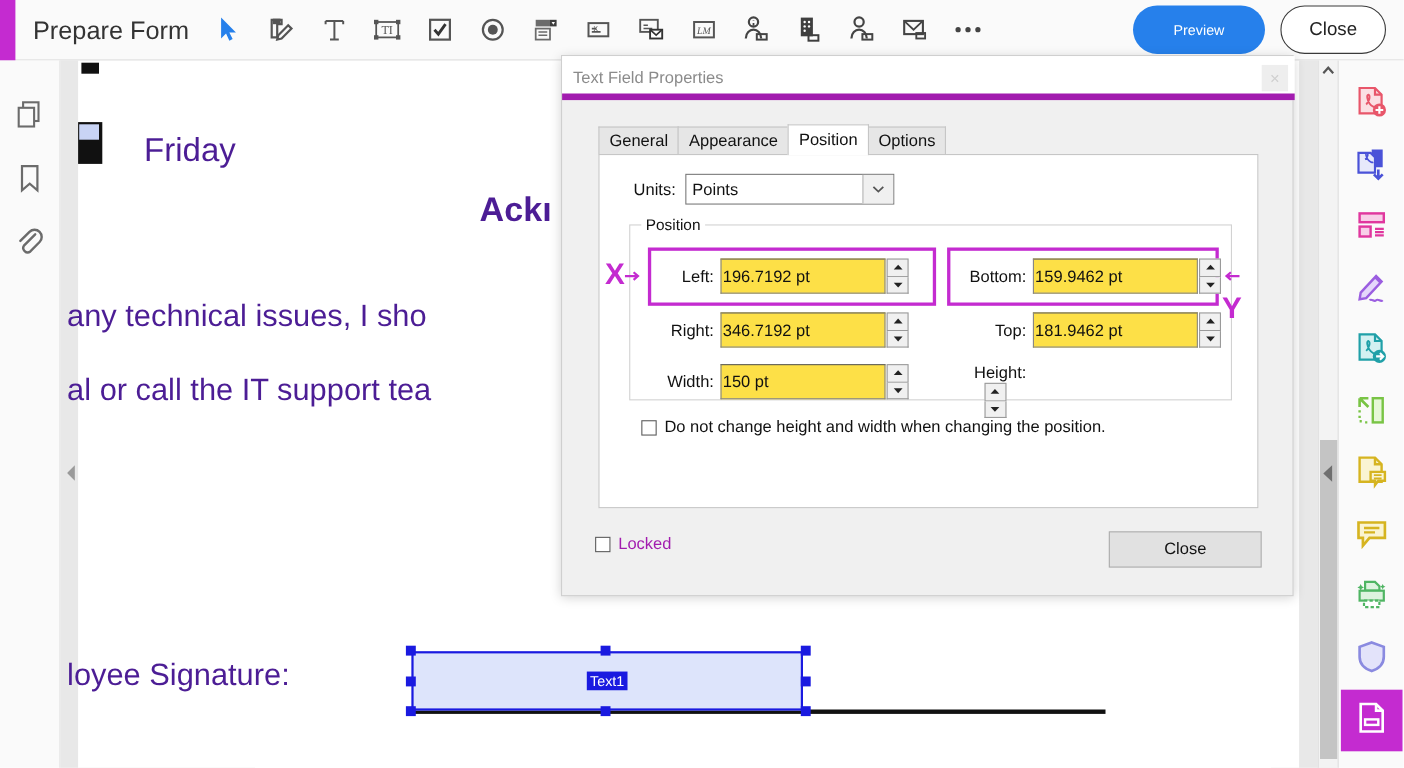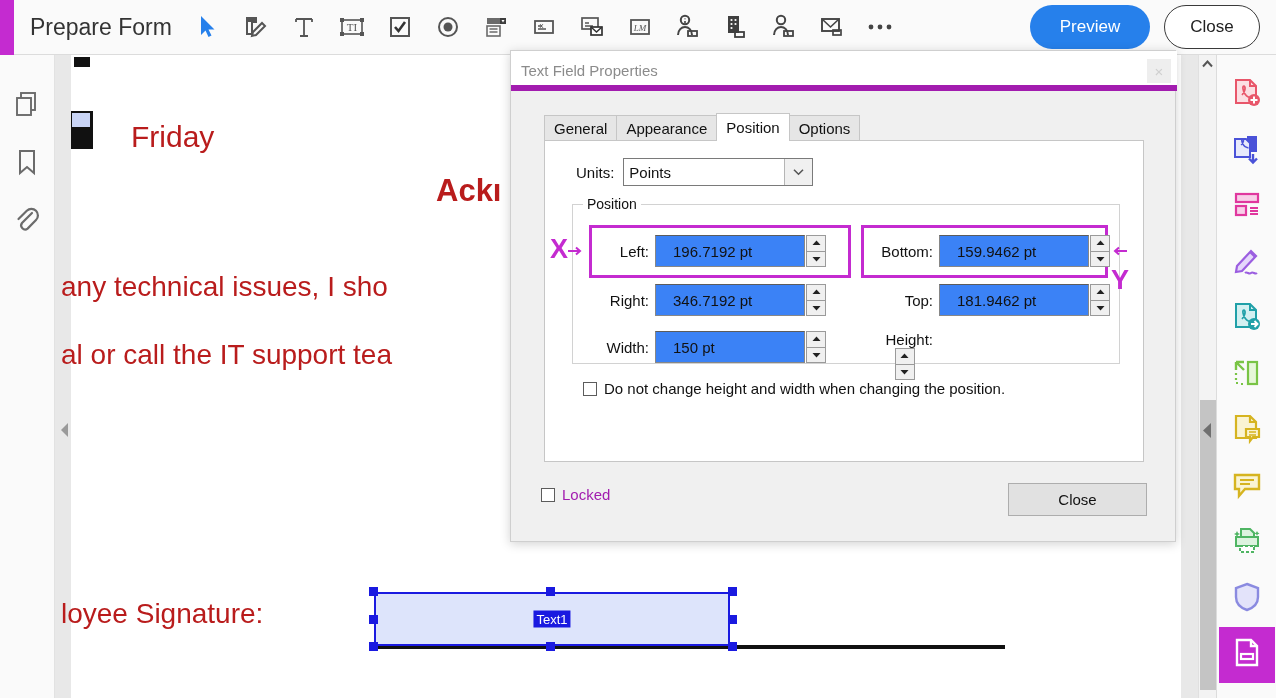--- a/index.html
+++ b/index.html
@@ -21,21 +21,21 @@
     white-space:nowrap; flex:none;
   }
   .tbtn {
     width:48px; height:46px; display:flex; align-items:center; justify-content:center;
     flex:none; cursor:default;
   }
   .tbtn svg { display:block; }
   #toolbar-spacer { flex:1 1 auto; }
   #preview-button {
     background:#2680eb; color:#fff; border:none; border-radius:22px;
-    height:44px; min-width:120px; padding:0 24px; font-size:17px;
+    height:44px; min-width:120px; padding:0 24px; font-size:13px;
     font-family:"Liberation Sans", sans-serif; margin-right:14px; flex:none;
     cursor:pointer;
   }
   #close-button {
     background:#fff; color:#222; border:1px solid #3a3a3a; border-radius:22px;
     height:44px; min-width:96px; padding:0 24px; font-size:17px;
     font-family:"Liberation Sans", sans-serif; margin-right:16px; flex:none;
     cursor:pointer;
   }
   
@@ -47,21 +47,21 @@
   .rail-btn { width:40px; height:58px; display:flex; align-items:center; justify-content:center; }
   
   #doc-area {
     position:absolute; left:55px; top:55px; width:1161px; height:643px;
     background:#e8e8e8; overflow:hidden;
   }
   #page {
     position:absolute; left:16px; top:0px; width:1110px; height:660px;
     background:#ffffff;
   }
-  .doc-text { position:absolute; color:#b91c1c; white-space:nowrap; }
+  .doc-text { position:absolute; color:#4c1d95; white-space:nowrap; }
   #doc-friday { left:60px; top:65px; font-size:30px; }
   #doc-ack { left:365px; top:118px; font-size:31px; font-weight:bold; }
   #doc-line1 { left:-10px; top:216px; font-size:28px; }
   #doc-line2 { left:-10px; top:284px; font-size:28px; }
   #doc-sig   { left:-10px; top:543px; font-size:28px; }
   #sig-rule {
     position:absolute; left:300px; top:590px; width:634px; height:4px; background:#111;
   }
   
   #frag-top {
@@ -166,22 +166,22 @@
   }
   #position-legend {
     position:absolute; left:10px; top:-9px; background:#fff; padding:0 4px;
     font-size:14px; color:#111;
   }
   .field-row { position:absolute; display:flex; align-items:center; }
   .field-label { font-size:15px; color:#111; text-align:right; }
   .spin-wrap { display:flex; align-items:stretch; height:32px; }
   .spin-input {
     width:150px; height:32px; border:1px solid #878787; border-top-color:#5c5c5c;
-    background:#3b82f6; font-size:15px; color:#111;
-    display:flex; align-items:center; padding-left:17px;
+    background:#fde047; font-size:15px; color:#111;
+    display:flex; align-items:center; padding-left:1px;
   }
   .spin-btns { width:20px; height:32px; display:flex; flex-direction:column; margin-left:1px; }
   .spin-b {
     flex:1; border:1px solid #9a9a9a; background:#f0f0f0;
     display:flex; align-items:center; justify-content:center;
   }
   .spin-b:last-child { border-top:none; }
   .hl-box { position:absolute; border:3px solid #c42bd0; }
   .axis-mark { position:absolute; color:#c42bd0; font-size:27px; font-weight:bold; }
   #chk-row {

